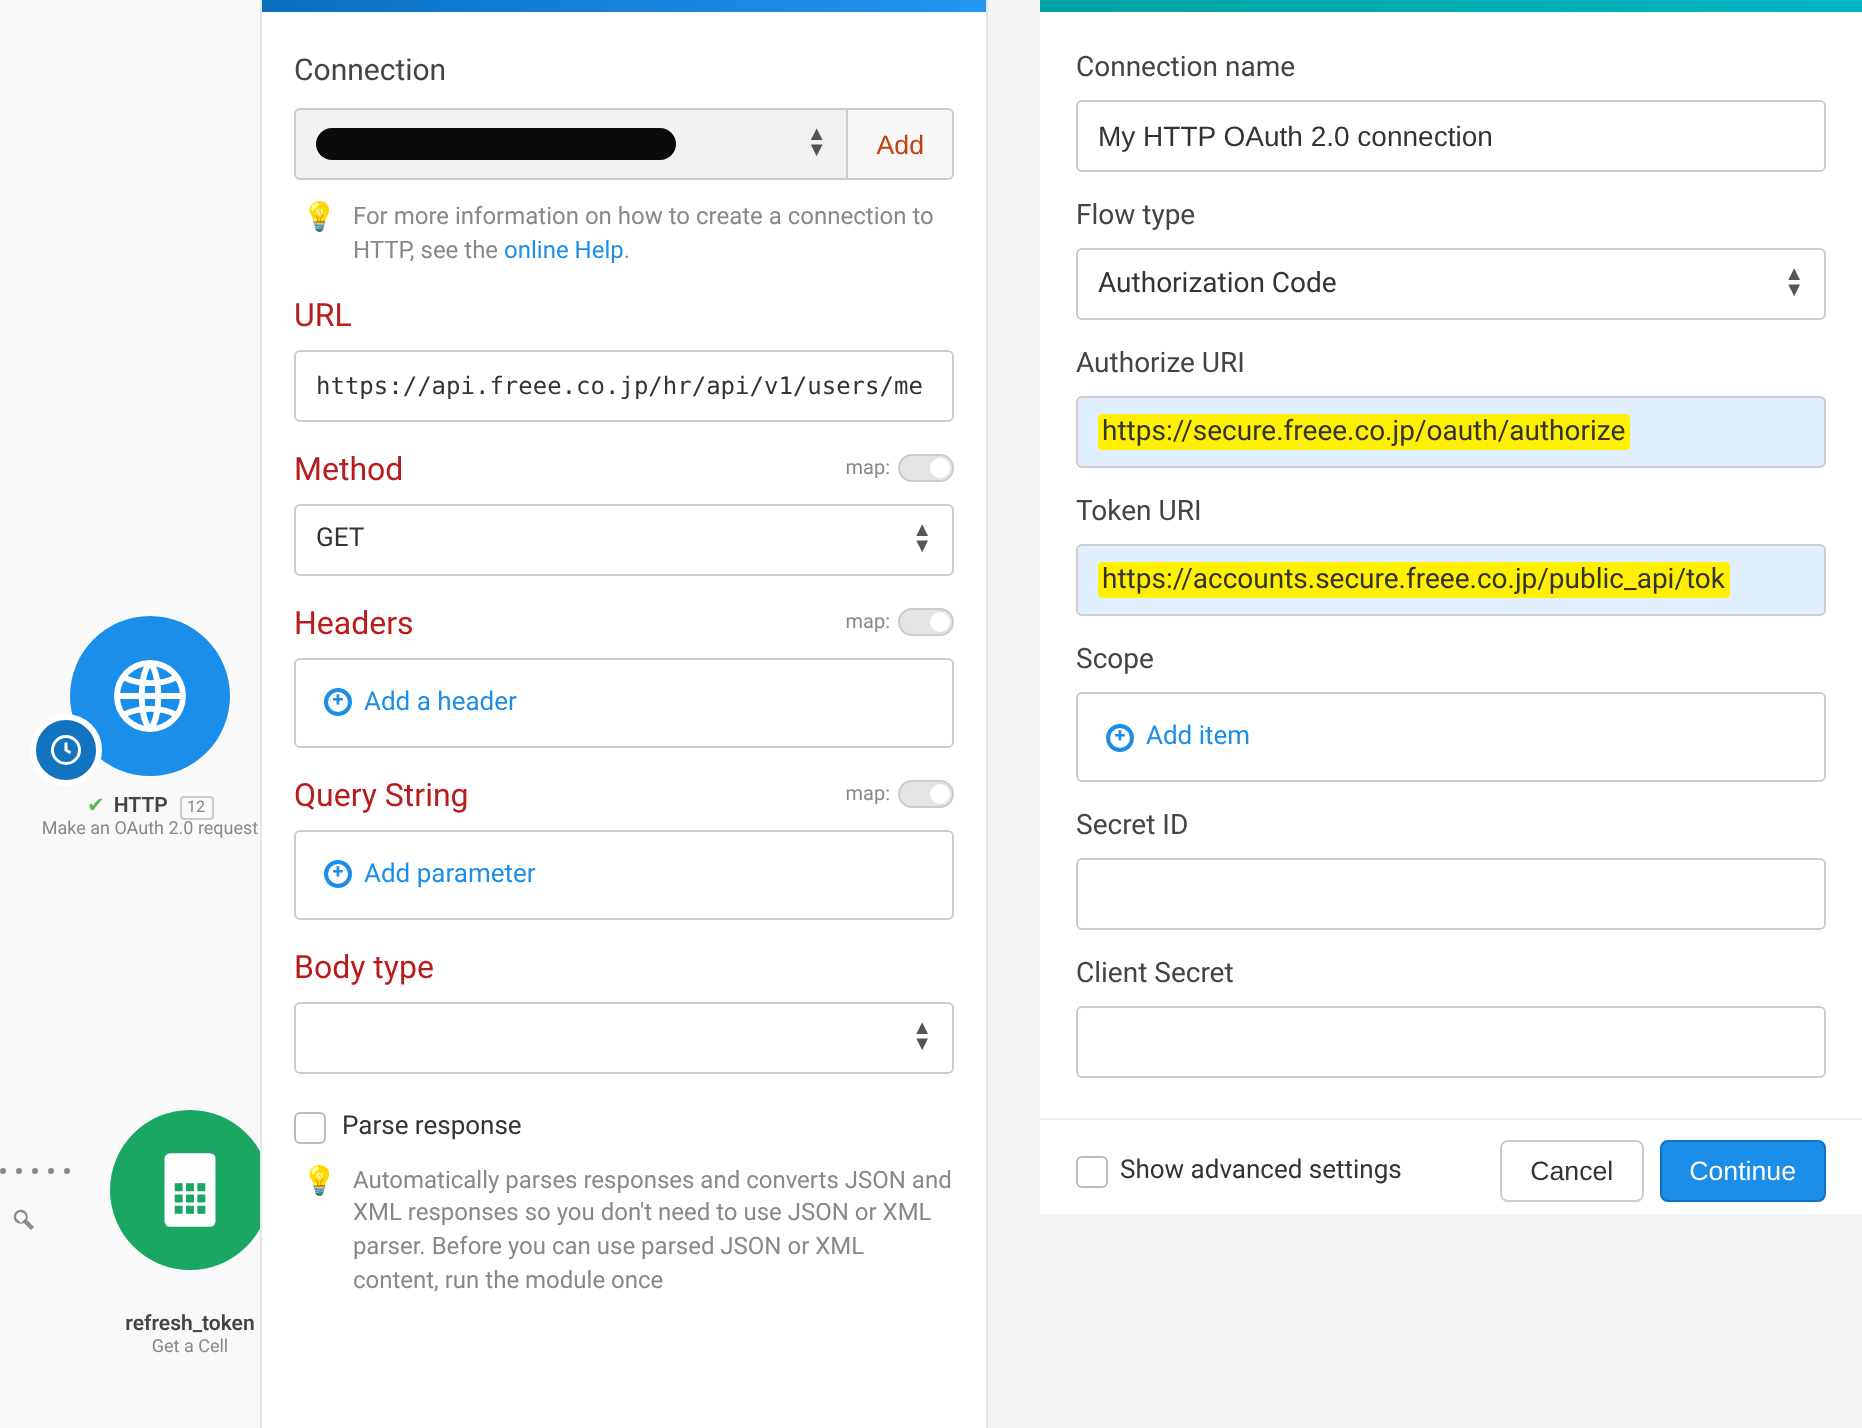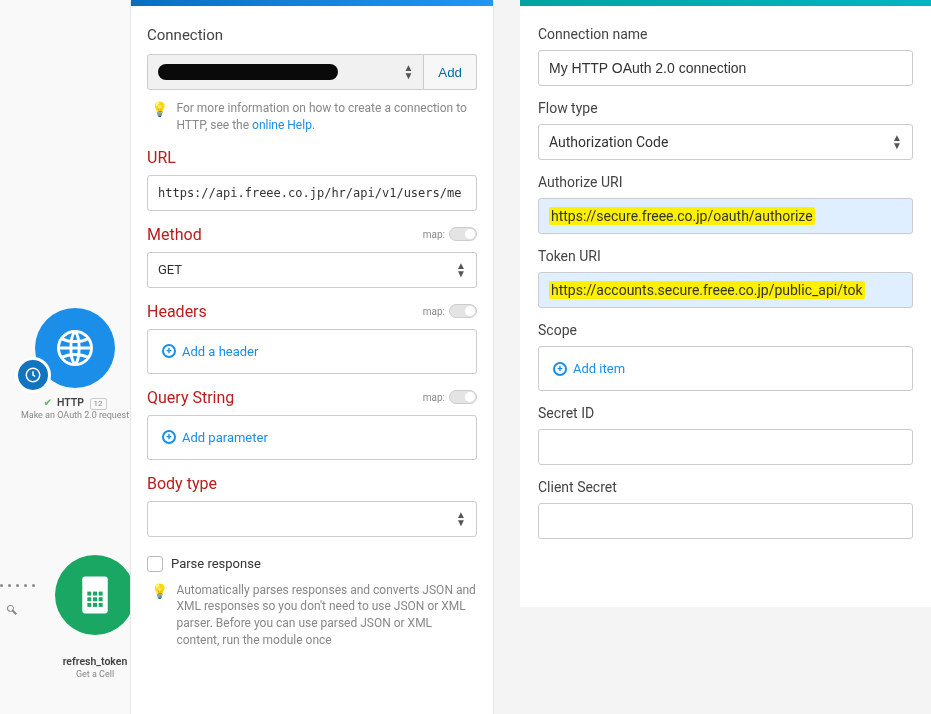--- a/index.html
+++ b/index.html
@@ -72,21 +72,21 @@
   .select-box .masked {
     width:180px; height:16px; border-radius:8px; background:#0a0a0a;
     position:relative;
   }
   .updown {
     font-size:10px; color:#555; line-height:8px;
     display:flex; flex-direction:column;
   }
   .add-btn {
     background:#f7f7f7; border:1px solid #ccc; border-left:0;
-    border-radius:0 3px 3px 0; padding:0 14px; height:36px; color:#0369a1;
+    border-radius:0 3px 3px 0; padding:0 14px; height:36px; color:#c2410c;
   }
   .hint-row { display:flex; gap:8px; font-size:12px; color:#888; line-height:1.4; margin-bottom:12px; padding-left:4px;}
   .bulb { color:#f0b030; font-size:14px; flex-shrink:0; }
   .hint-row a { color:#1a8ee8; text-decoration:none; }
 
   .label { font-size:16px; color:#b91c1c; margin-top:14px; margin-bottom:8px; }
   .label-row { display:flex; align-items:center; justify-content:space-between; margin-top:14px; margin-bottom:8px;}
   .label-row .label { margin:0; }
   .map-toggle { display:flex; align-items:center; gap:4px; font-size:10px; color:#888;}
   .toggle {
@@ -320,13 +320,23 @@
       </div>
     </div>
 
     <div class="r-label">Secret ID</div>
     <input class="r-input" value="" style="">
 
     <div class="r-label">Client Secret</div>
     <input class="r-input" value="" style="">
   </div>
 
+  <div class="footer">
+    <div class="left">
+      <div class="check"></div>
+      <span>Show advanced settings</span>
+    </div>
+    <div class="right">
+      <button class="btn-cancel">Cancel</button>
+      <button class="btn-continue">Continue</button>
+    </div>
+  </div>
 </div>
 
 </body></html>

